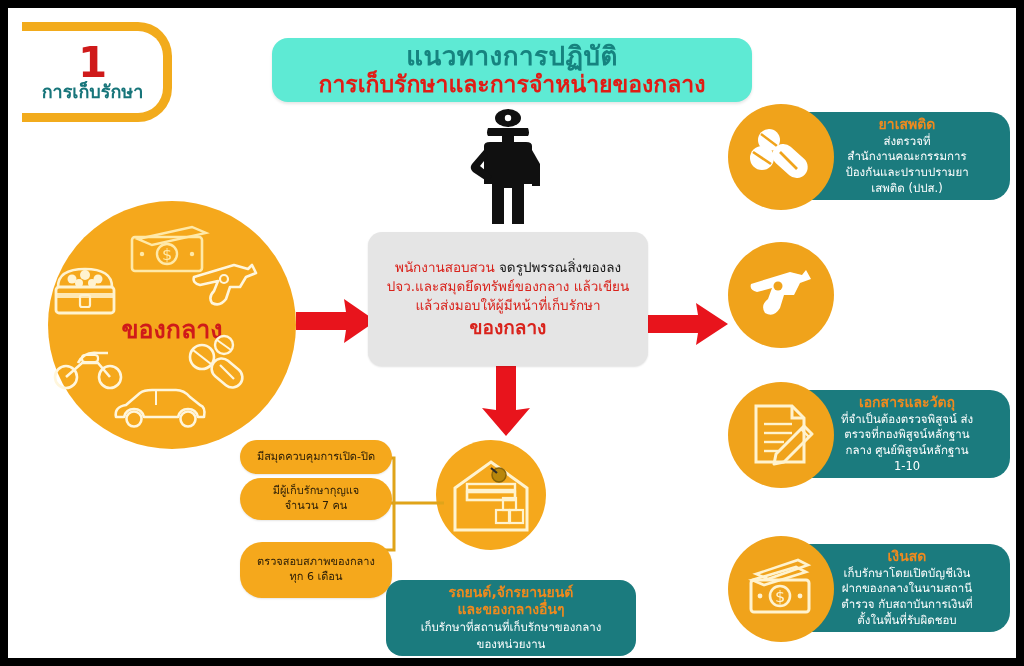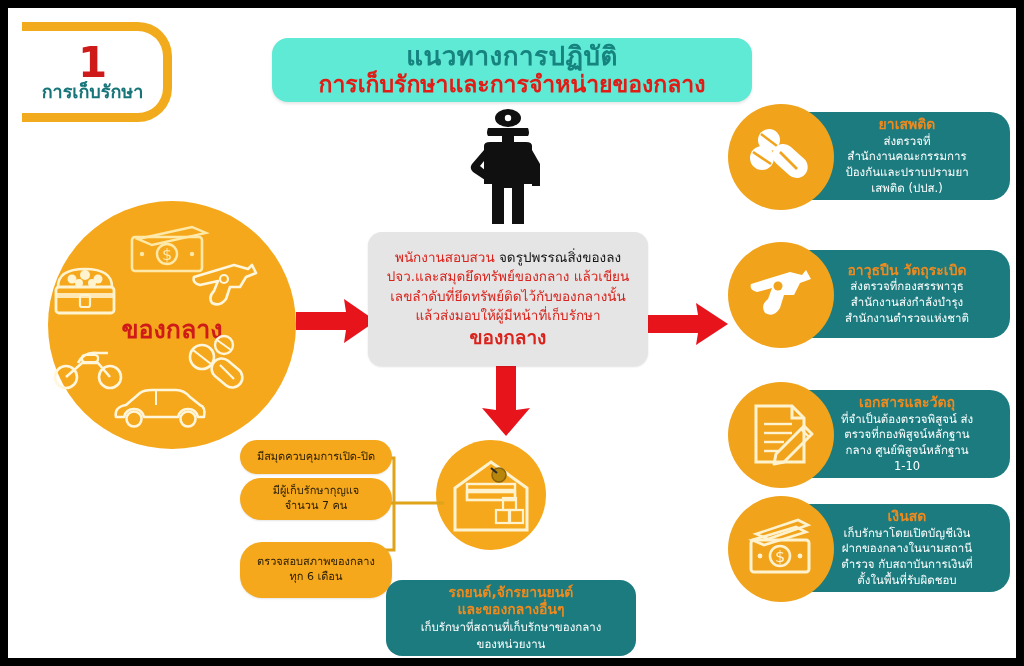--- a/index.html
+++ b/index.html
@@ -121,21 +121,21 @@
   .card-head{color:#ef8a1e;font-size:14px;font-weight:bold;line-height:1.2;text-align:center;}
   .card-body{color:#ffffff;font-size:11.5px;line-height:1.3;text-align:center;margin-top:1px;}
   .card-circle{
     position:absolute;left:0;top:0;width:106px;height:106px;
     background:#f0a31b;border-radius:50%;
   }
   .card-ic{position:absolute;left:20px;top:20px;width:66px;height:66px;}
   .card-1{top:96px;}
   .card-2{top:234px;}
   .card-3{top:374px;}
-  .card-4{top:488px;}
+  .card-4{top:528px;}
 </style>
 </head>
 <body>
 
 <div id="stage">
   <div id="canvas">
 
     <div class="badge">
       <div class="badge-num">1</div>
       <div class="badge-label">การเก็บรักษา</div>
@@ -219,21 +219,20 @@
     <svg class="arrow-down" viewBox="0 0 60 72">
       <path d="M20 0 L40 0 L40 44 L54 42 L30 70 L6 42 L20 44 Z" fill="#e8141c"></path>
     </svg>
 
     <div class="center-box">
       <div class="cb-line">
         <span>พนักงานสอบสวน</span>
         <span class="blk"> จดรูปพรรณสิ่งของลง</span>
       </div>
       <div class="cb-line blk">ปจว.และสมุดยึดทรัพย์ของกลาง แล้วเขียน</div>
-      <div class="cb-line blk">เลขลำดับที่ยึดทรัพย์ติดไว้กับของกลางนั้น</div>
       <div class="cb-line blk">แล้วส่งมอบให้ผู้มีหน้าที่เก็บรักษา</div>
       <div class="cb-big">ของกลาง</div>
     </div>
 
     <div class="wh-circle">
       <svg class="wh-icon" viewBox="0 0 82 82">
         <path d="M5 34 L41 8 L77 34 L77 76 L5 76 Z" fill="none" stroke="#fff3cf" stroke-width="3"></path>
         <rect x="17" y="38" width="48" height="8" fill="none" stroke="#fff3cf" stroke-width="2.6"></rect>
         <rect x="17" y="30" width="48" height="6" fill="none" stroke="#fff3cf" stroke-width="2.4"></rect>
         <rect x="46" y="56" width="13" height="13" fill="none" stroke="#fff3cf" stroke-width="2.2"></rect>
@@ -283,26 +282,20 @@
           <line x1="13" y1="10" x2="29" y2="22" stroke="#f0a31b" stroke-width="2.4"></line>
           <circle cx="14" cy="34" r="12" fill="#ffffff"></circle>
           <line x1="5" y1="28" x2="23" y2="40" stroke="#f0a31b" stroke-width="2.6"></line>
           <rect x="22" y="26" width="40" height="22" rx="11" transform="rotate(42 42 37)" fill="#ffffff"></rect>
           <line x1="32" y1="28" x2="49" y2="45" stroke="#f0a31b" stroke-width="2.6"></line>
         </svg>
       </div>
     </div>
 
     <div class="card card-2">
-      <div class="card-panel">
-        <div class="card-head">อาวุธปืน วัตถุระเบิด</div>
-        <div class="card-body">ส่งตรวจที่กองสรรพาวุธ</div>
-        <div class="card-body">สำนักงานส่งกำลังบำรุง</div>
-        <div class="card-body">สำนักงานตำรวจแห่งชาติ</div>
-      </div>
       <div class="card-circle">
         <svg class="card-ic" viewBox="0 0 66 66">
           <path d="M3 22 L42 10 L54 13 L58 8 L63 17 L52 21 L46 33 L36 33 L32 46 Q26 56 17 51 Q12 43 20 37 L24 26 L9 30 Q1 28 3 22 Z" fill="#ffffff"></path>
           <circle cx="30" cy="24" r="4.5" fill="#f0a31b"></circle>
         </svg>
       </div>
     </div>
 
     <div class="card card-3">
       <div class="card-panel">

